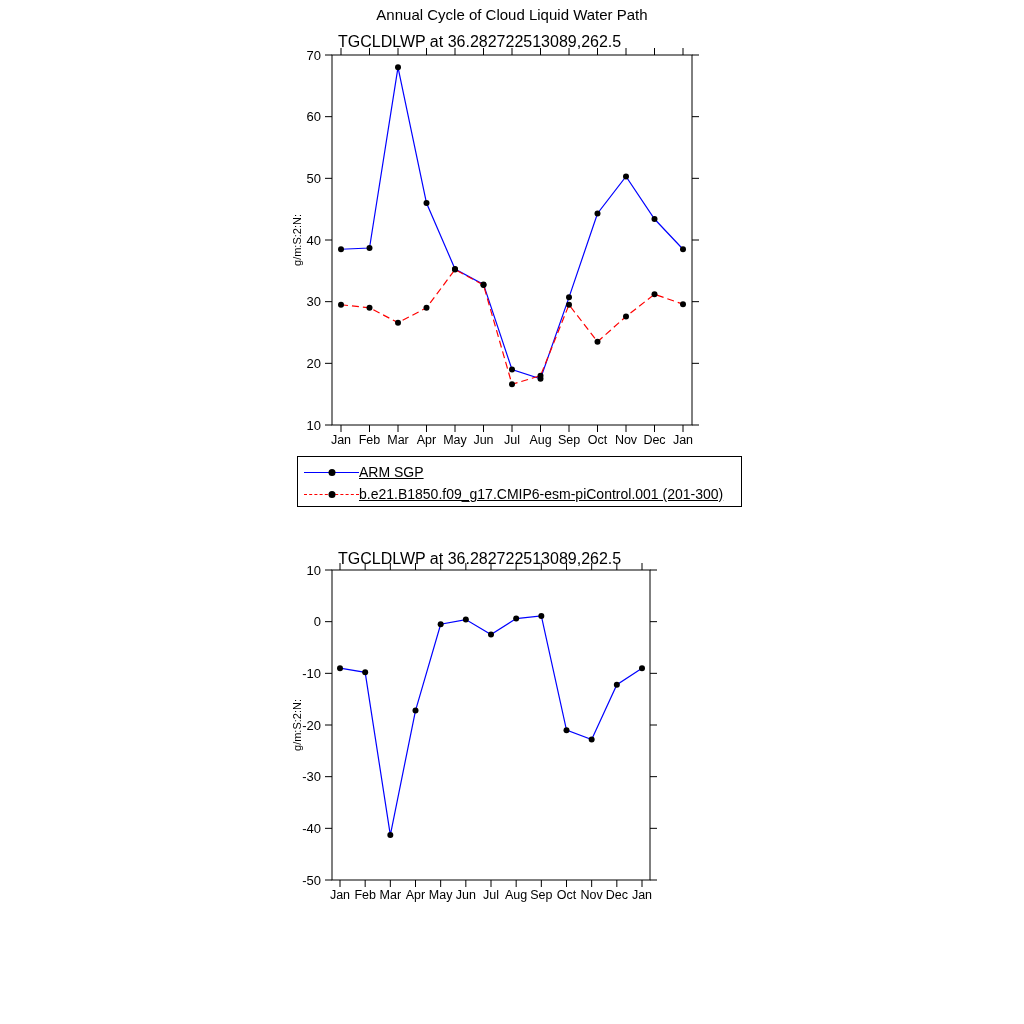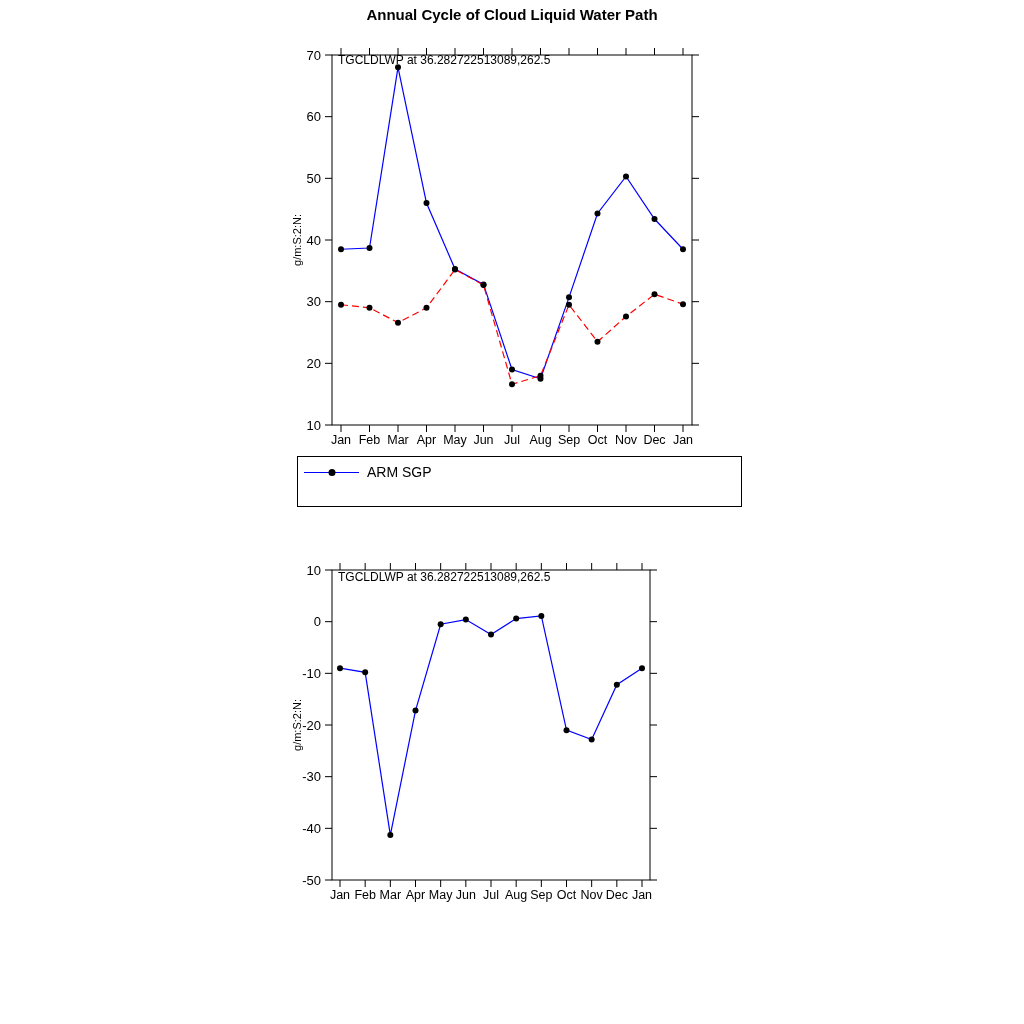--- a/index.html
+++ b/index.html
@@ -6,41 +6,41 @@
   html, body { margin: 0; padding: 0; }
   body {
     width: 1024px; height: 1024px;
     background: #ffffff;
     color: #000;
     font-family: "Liberation Sans", "DejaVu Sans", sans-serif;
     overflow: hidden;
   }
   .canvas { position: relative; width: 1024px; height: 1024px; }
   .plot-svg { position: absolute; left: 0; top: 0; width: 1024px; height: 1024px; pointer-events: none; }
-  .chart-title { position: absolute; font-weight: bold; font-size: 15px; text-align: center; white-space: nowrap; }
-  .chart-subtitle { position: absolute; font-size: 12px; white-space: nowrap; margin-top: 20px; }
+  .chart-title { position: absolute; font-weight: normal; font-size: 15px; text-align: center; white-space: nowrap; }
+  .chart-subtitle { position: absolute; font-size: 16px; white-space: nowrap; }
   .ylabel {
     position: absolute; font-size: 11px; white-space: nowrap;
     transform: translate(-50%, -50%) rotate(-90deg);
   }
   #title0 { left: 232px; top: 6px;  width: 560px; }
   #sub0   { left: 338px; top: 33px; }
   #ylab0  { left: 297px; top: 240px; }
   #title1 { left: 141px; top: 523px; width: 700px; }
   #sub1   { left: 338px; top: 550px; }
   #ylab1  { left: 297px; top: 725px; }
   .legend {
     position: absolute; left: 297px; top: 456px;
     width: 445px; height: 51px;
     border: 1px solid #000;
     padding: 5px 8px 0 6px;
     display: flex; flex-direction: column; gap: 2px;
     background: #fff;
   }
-  .legend-row { display: flex; align-items: center; gap: 8px; height: 20px; }
+  .legend-row { display: flex; align-items: center; height: 20px; text-decoration: underline; }
   .sample { position: relative; width: 55px; height: 0; border-top: 1.5px solid #000; flex: none; }
   .dot {
     position: absolute; left: 50%; top: -4px;
     width: 7px; height: 7px; border-radius: 50%;
     background: #000; transform: translateX(-50%);
   }
   .legend-label { font-size: 14px; white-space: nowrap; }
   svg text { font-family: "Liberation Sans", "DejaVu Sans", sans-serif; fill: #000; }
 </style>
 </head>
@@ -221,18 +221,24 @@
   <div id="sub0" class="chart-subtitle">TGCLDLWP at 36.282722513089,262.5</div>
   <div id="ylab0" class="ylabel">g/m:S:2:N:</div>
 
   <div class="legend">
     <div class="legend-row">
       <span class="sample" style="border-top-style: solid; border-top-color: rgb(0, 0, 255);">
           <span class="dot" style="background: rgb(0, 0, 0);"></span>
         </span>
       <span class="legend-label">ARM SGP</span>
     </div>
+    <div class="legend-row">
+      <span class="sample" style="border-top-style: dashed; border-top-color: rgb(255, 0, 0);">
+          <span class="dot" style="background: rgb(0, 0, 0);"></span>
+        </span>
+      <span class="legend-label">b.e21.B1850.f09_g17.CMIP6-esm-piControl.001 (201-300)</span>
+    </div>
   </div>
 
   <div id="sub1" class="chart-subtitle">TGCLDLWP at 36.282722513089,262.5</div>
   <div id="ylab1" class="ylabel">g/m:S:2:N:</div>
 
 </div>
 
 </body></html>

